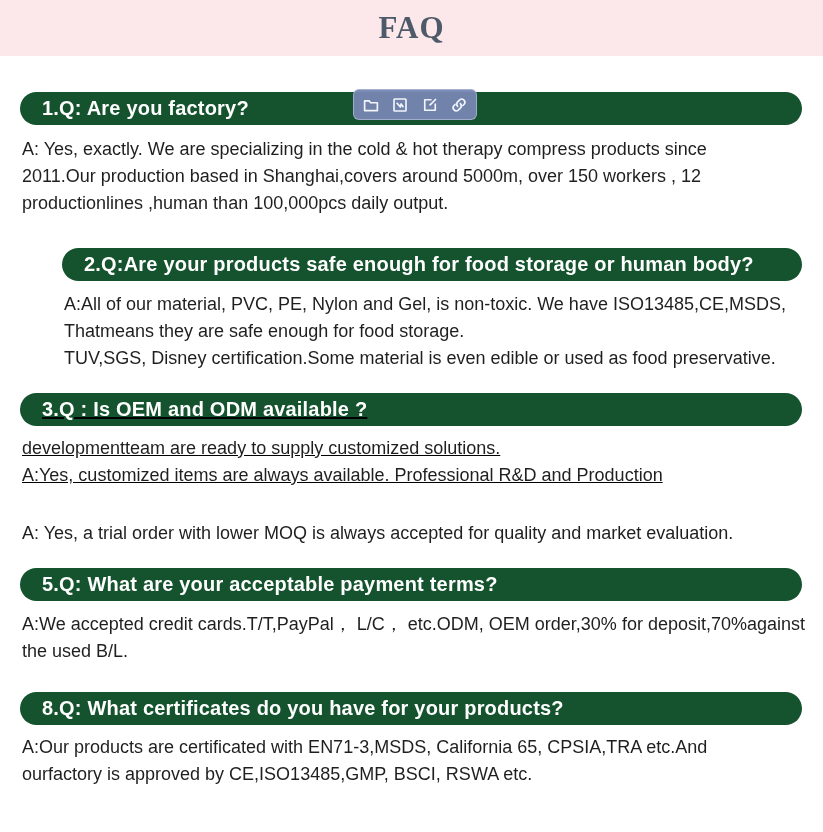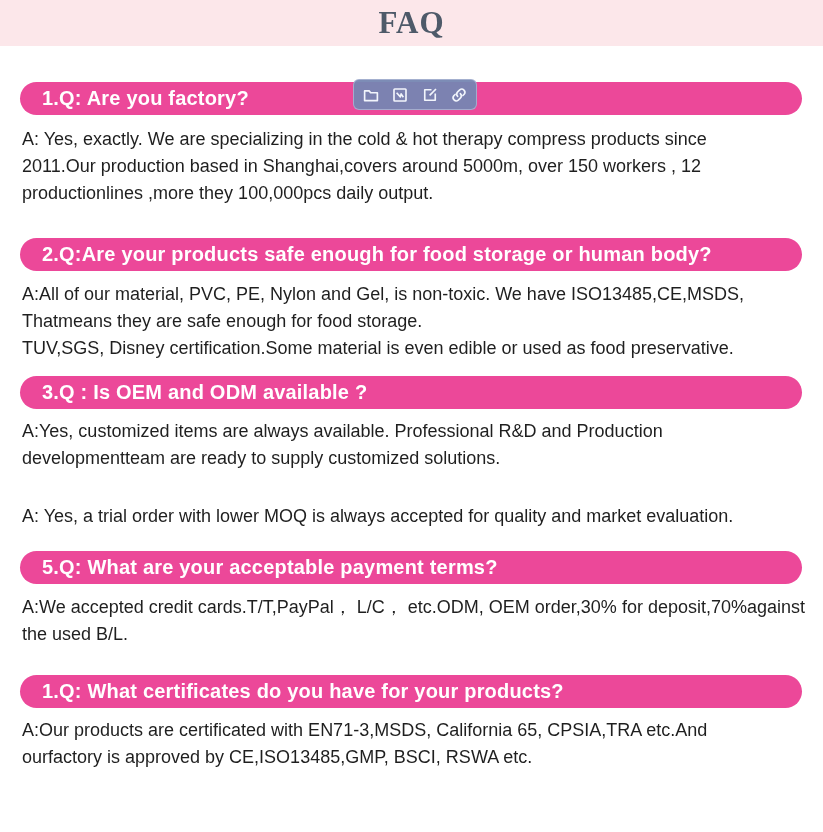--- a/index.html
+++ b/index.html
@@ -4,41 +4,41 @@
 <style>
   * { margin: 0; padding: 0; box-sizing: border-box; }
   html, body { width: 823px; height: 832px; overflow: hidden; }
   body {
     background: #ffffff;
     font-family: "Liberation Sans", sans-serif;
     position: relative;
   }
   .page-header {
     width: 823px;
-    height: 46px;
+    height: 56px;
     background: #fce7ea;
     display: flex;
     align-items: center;
     justify-content: center;
   }
   .page-title {
     font-family: "Liberation Serif", serif;
     font-weight: bold;
     font-size: 31px;
     letter-spacing: 1px;
     color: #4e5a69;
   }
   .content {
     padding: 0 21px 0 20px;
   }
   .faq-item { position: relative; }
   .qbar {
     height: 33px;
     width: 100%;
-    background: #ec4899;
+    background: #14532d;
     border-radius: 17px;
     display: flex;
     align-items: center;
     padding: 0 18px 0 22px;
     color: #ffffff;
     font-weight: bold;
     font-size: 20px;
     letter-spacing: 0.2px;
     white-space: nowrap;
     overflow: hidden;
@@ -47,23 +47,23 @@
     color: #1f1f1f;
     font-size: 18px;
     line-height: 27px;
     padding-left: 2px;
   }
   .answer .line { display: block; white-space: nowrap; }
 
   
   .s1 { margin-top: 36px; }
   .s1 .answer { margin-top: 11px; }
-  .s2 { margin-top: 31px; }
+  .s2 { margin-top: 31px; margin-left: 42px; }
   .s2 .answer { margin-top: 10px; }
-  .s3 { margin-top: 14px; }
+  .s3 { margin-top: 21px; text-decoration: underline; }
   .s3 .answer { margin-top: 9px; }
   .s4 { margin-top: 31px; }
   .s4 .answer { margin-top: 9px; }
   .s5 { margin-top: 21px; }
   .s5 .answer { margin-top: 10px; }
   .s6 { margin-top: 27px; }
   .s6 .answer { margin-top: 9px; }
 
   
   .toolbar {
@@ -127,42 +127,42 @@
       <button class="tool-btn">
         <svg width="18" height="18" viewBox="0 0 24 24" fill="none" stroke="#f2f5fc" stroke-width="2.2" stroke-linecap="round">
           <path d="M10.2 13.8a4.2 4.2 0 0 1 0-5.9l2.8-2.8a4.2 4.2 0 0 1 5.9 5.9l-1.7 1.7"></path>
           <path d="M13.8 10.2a4.2 4.2 0 0 1 0 5.9l-2.8 2.8a4.2 4.2 0 0 1-5.9-5.9l1.7-1.7"></path>
         </svg>
       </button>
     </div>
     <p class="answer">
       <span class="line">A: Yes, exactly. We are specializing in the cold &amp; hot therapy compress products since</span>
       <span class="line">2011.Our production based in Shanghai,covers around 5000m, over 150 workers , 12</span>
-      <span class="line">productionlines ,more they 100,000pcs daily output.</span>
+      <span class="line">productionlines ,human than 100,000pcs daily output.</span>
     </p>
   </section>
 
   <section class="faq-item s2">
     <div class="qbar">
       <span>2.Q:Are your products safe enough for food storage or human body?</span>
     </div>
     <p class="answer">
       <span class="line">A:All of our material, PVC, PE, Nylon and Gel, is non-toxic. We have ISO13485,CE,MSDS,</span>
       <span class="line">Thatmeans they are safe enough for food storage.</span>
       <span class="line">TUV,SGS, Disney certification.Some material is even edible or used as food preservative.</span>
     </p>
   </section>
 
   <section class="faq-item s3">
     <div class="qbar">
       <span>3.Q : Is OEM and ODM available ?</span>
     </div>
     <p class="answer">
+      <span class="line">developmentteam are ready to supply customized solutions.</span>
       <span class="line">A:Yes, customized items are always available. Professional R&amp;D and Production</span>
-      <span class="line">developmentteam are ready to supply customized solutions.</span>
     </p>
   </section>
 
   <section class="faq-item s4">
     <p class="answer">
       <span class="line">A: Yes, a trial order with lower MOQ is always accepted for quality and market evaluation.</span>
     </p>
   </section>
 
   <section class="faq-item s5">
@@ -170,21 +170,21 @@
       <span>5.Q: What are your acceptable payment terms?</span>
     </div>
     <p class="answer">
       <span class="line">A:We accepted credit cards.T/T,PayPal， L/C， etc.ODM, OEM order,30% for deposit,70%against</span>
       <span class="line">the used B/L.</span>
     </p>
   </section>
 
   <section class="faq-item s6">
     <div class="qbar">
-      <span>1.Q: What certificates do you have for your products?</span>
+      <span>8.Q: What certificates do you have for your products?</span>
     </div>
     <p class="answer">
       <span class="line">A:Our products are certificated with EN71-3,MSDS, California 65, CPSIA,TRA etc.And</span>
       <span class="line">ourfactory is approved by CE,ISO13485,GMP, BSCI, RSWA etc.</span>
     </p>
   </section>
 
 </main>
 
 </body></html>

